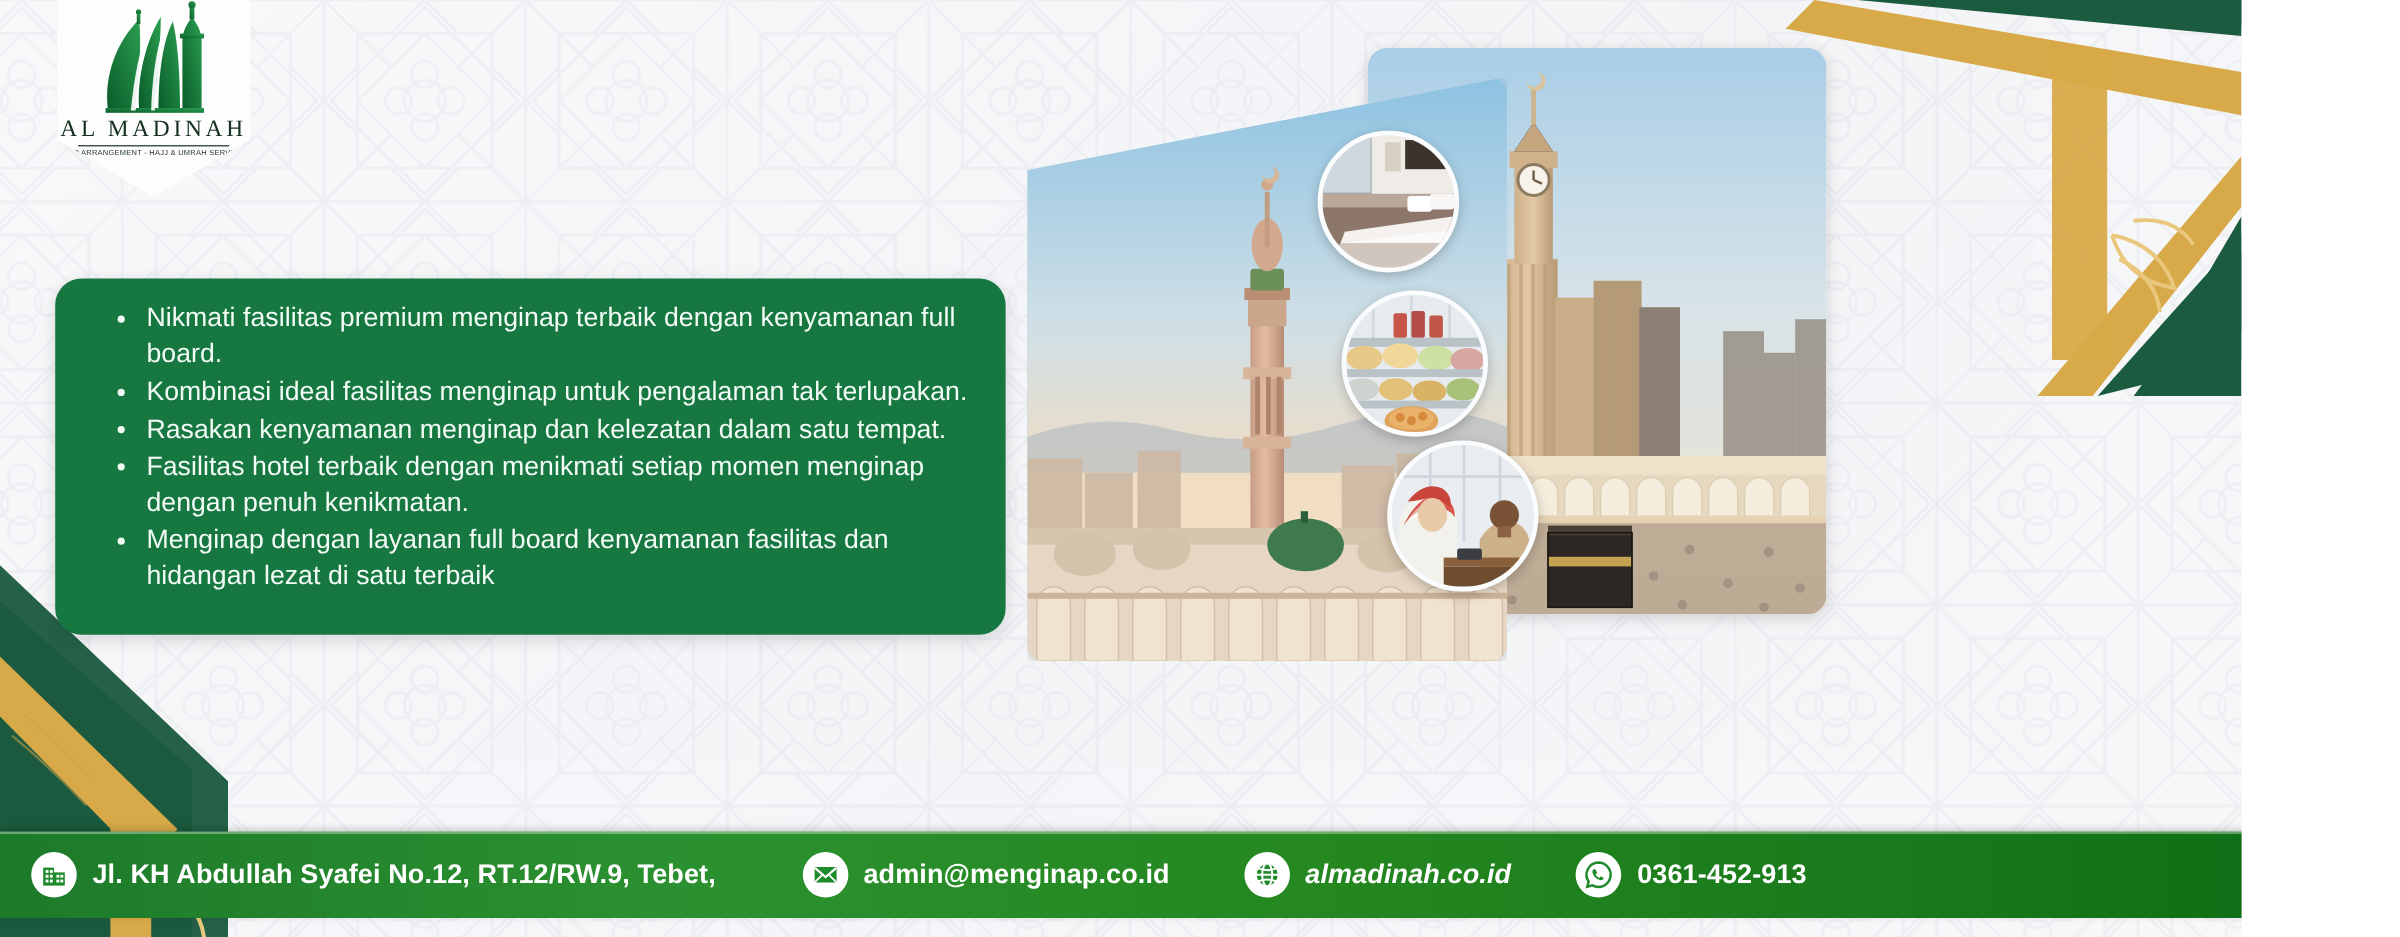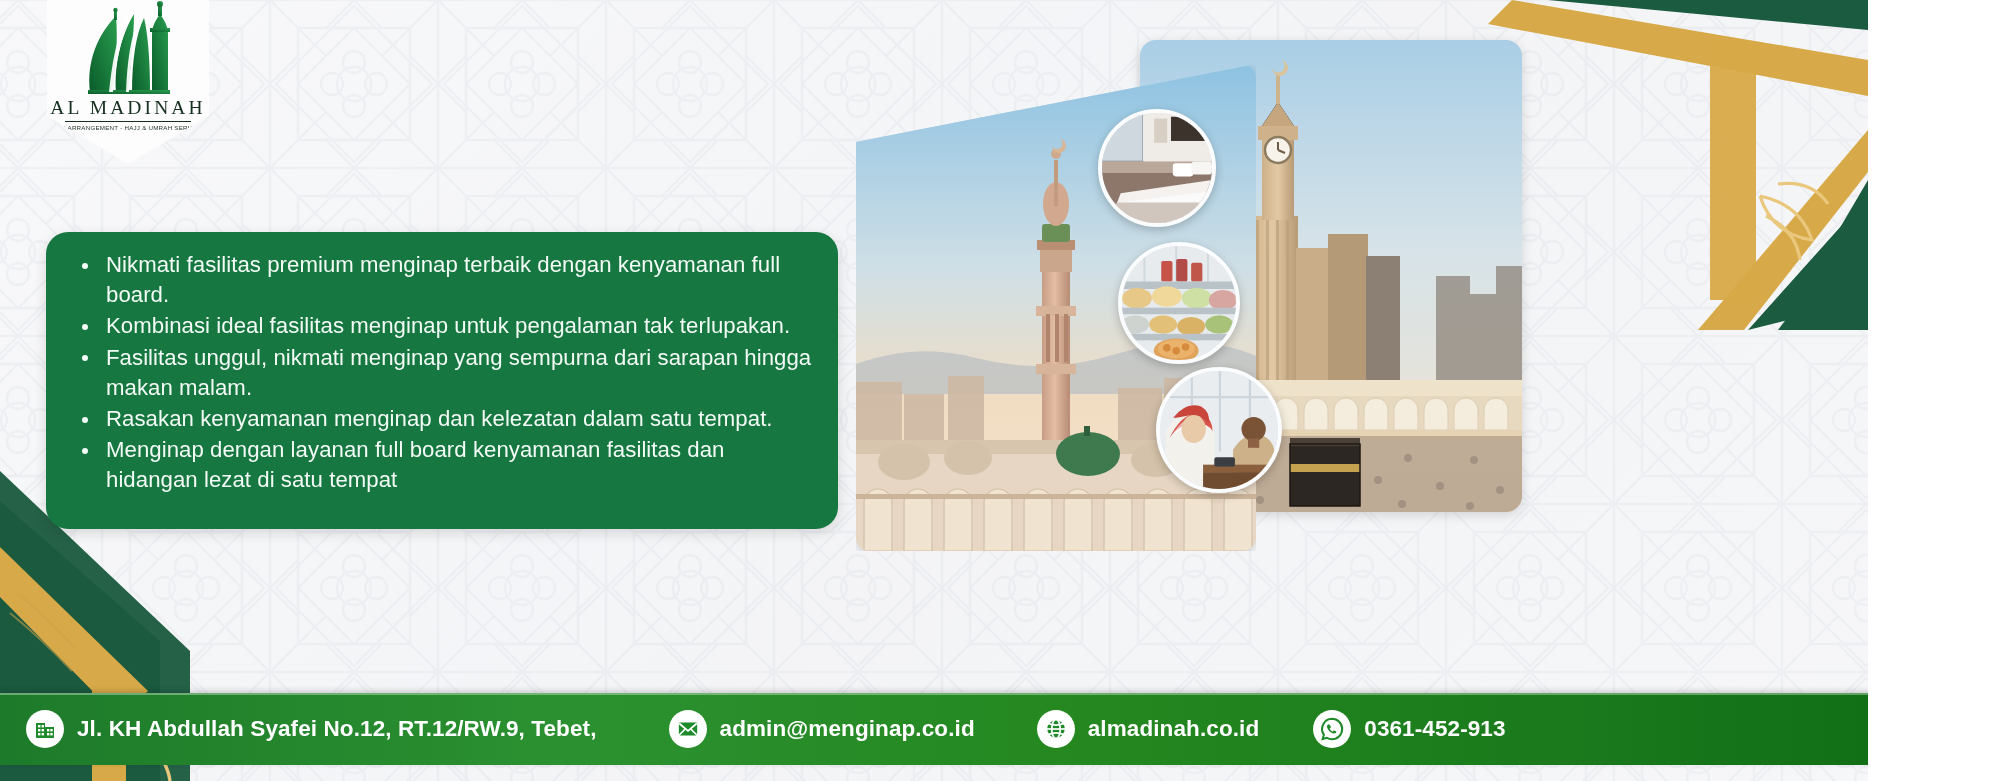--- a/index.html
+++ b/index.html
@@ -51,21 +51,21 @@
     white-space:nowrap;transform:scaleX(1.02);
   }
 
   
   .text-panel{
     position:absolute; left:46px; top:232px;
     width:792px; height:297px;
     background:#167741;
     border-radius:22px;
     box-shadow:0 4px 14px rgba(0,0,0,.13);
-    padding:18px 26px 14px 32px;
+    padding:18px 26px 14px 48px;
   }
   .bullets{list-style:none;}
   .bullets li{
     position:relative;
     color:#f3fbf6;
     font-size:22.2px;
     line-height:30.2px;
     padding-left:28px;
     margin-bottom:1px;
     letter-spacing:.05px;
@@ -134,21 +134,21 @@
   .f-text{
     margin-left:13px;
     font-weight:bold;
     font-size:22.5px;
     line-height:26px;
     letter-spacing:.1px;
     white-space:nowrap;
   }
   .f-addr{margin-left:26px;}
   .f-email{margin-left:72px;}
-  .f-web{margin-left:62px;}
+  .f-web{margin-left:62px;font-style:italic;}
   .f-wa{margin-left:54px;}
 </style>
 </head>
 <body>
 
 <div id="banner">
 
   <div class="bg-pattern">
     <svg viewBox="0 0 2000 781" preserveAspectRatio="xMidYMid slice" aria-hidden="true">
       <defs>
@@ -244,23 +244,23 @@
     </div>
     <div class="logo-word">AL MADINAH</div>
     <div class="logo-rule"></div>
     <div class="logo-tag">LAND ARRANGEMENT - HAJJ &amp; UMRAH SERVICES</div>
   </div>
 
   <div class="text-panel">
     <ul class="bullets">
       <li>Nikmati fasilitas premium menginap terbaik dengan kenyamanan full board.</li>
       <li>Kombinasi ideal fasilitas menginap untuk pengalaman tak terlupakan.</li>
-      <li>Fasilitas unggul, nikmati menginap yang sempurna dari sarapan hingga makan malam.</li>
       <li>Rasakan kenyamanan menginap dan kelezatan dalam satu tempat.</li>
-      <li>Menginap dengan layanan full board kenyamanan fasilitas dan hidangan lezat di satu tempat</li>
+      <li>Fasilitas hotel terbaik dengan menikmati setiap momen menginap dengan penuh kenikmatan.</li>
+      <li>Menginap dengan layanan full board kenyamanan fasilitas dan hidangan lezat di satu terbaik</li>
     </ul>
   </div>
 
   <div class="collage">
 
     <div class="photo-mecca">
       <svg viewBox="0 0 382 472" preserveAspectRatio="xMidYMid slice" aria-hidden="true">
         <defs>
           <linearGradient id="skyM" x1="0" y1="0" x2="0" y2="1">
             <stop offset="0" stop-color="#a9cee6"></stop>

